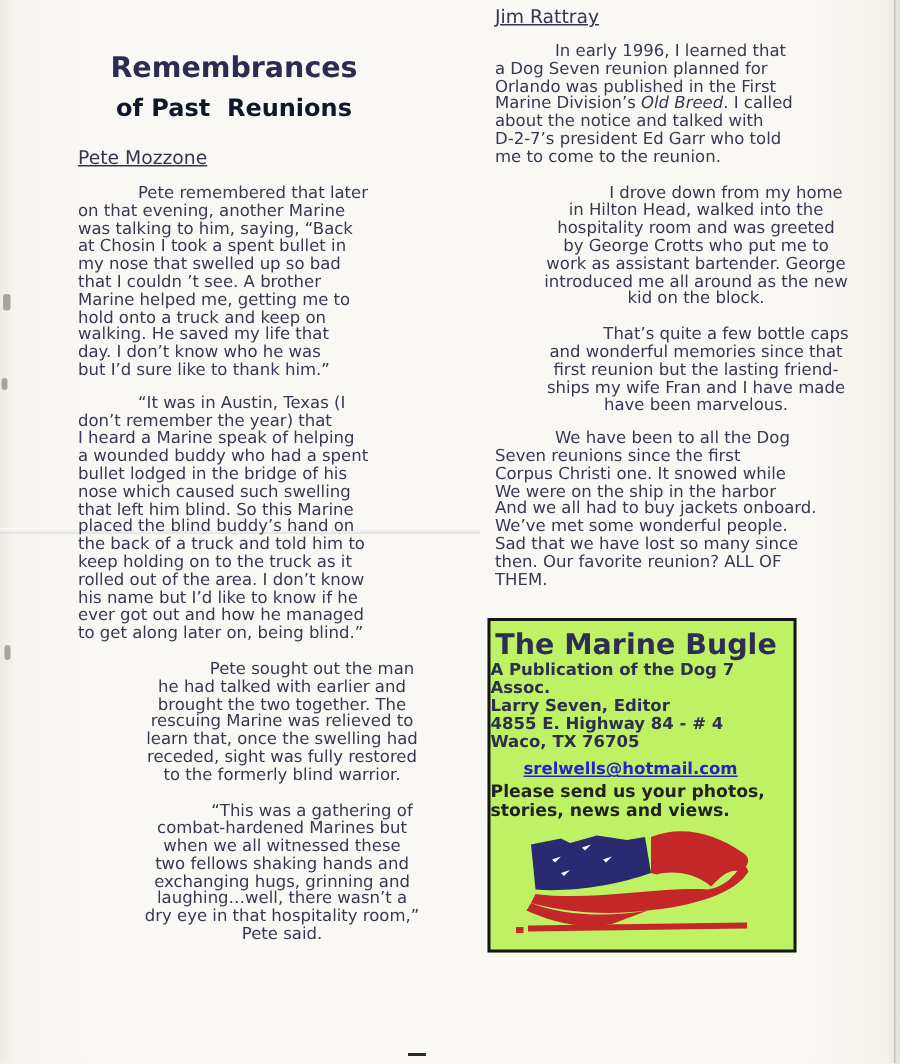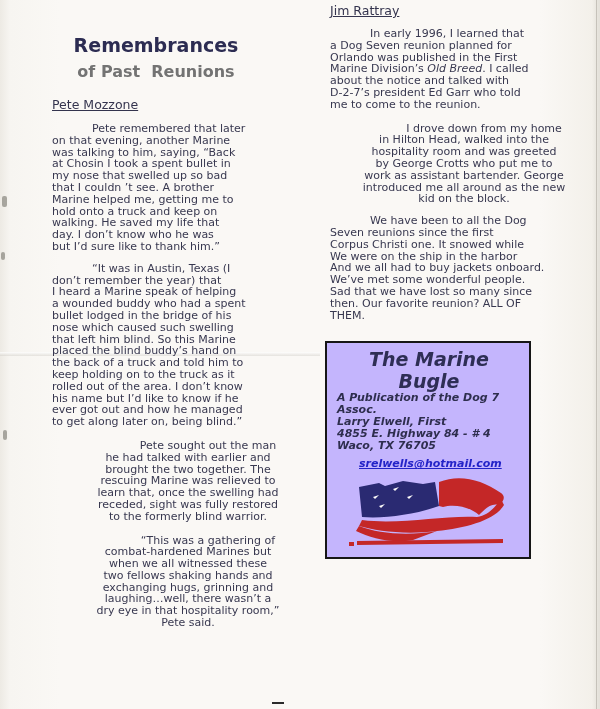--- a/index.html
+++ b/index.html
@@ -13,28 +13,28 @@
   }
   .para{
     white-space:pre-line;
     font-size:11px;line-height:11.8px;
     text-indent:40px;
     margin:0;
   }
   .col-left{position:absolute;left:52px;top:34px;width:272px;}
   .col-right{position:absolute;left:330px;top:4px;width:268px;}
   .doc-title1{width:208px;text-align:center;font-size:19px;line-height:22px;font-weight:bold;color:#2c2c52;margin:0;}
-  .doc-title2{width:208px;text-align:center;font-size:16px;line-height:20px;font-weight:bold;color:#737373;margin:6px 0 16px 0;}
+  .doc-title2{width:208px;text-align:center;font-size:16px;line-height:20px;font-weight:bold;color:#0f172a;margin:6px 0 16px 0;}
   .sec-head{font-size:12.5px;line-height:14px;text-decoration:underline;margin:0;color:#34344e;font-weight:normal;}
   .mt8{margin-top:8px;} .mt10{margin-top:10px;} .mt11{margin-top:11px;} .mt12{margin-top:12px;text-align:center;} .mt22{margin-top:22px;}
   .note{font-style:italic;text-indent:0;margin-left:6px;}
   .italic{font-style:italic;}
   .bugle-box{
     box-sizing:border-box;width:206px;margin-left:-5px;margin-top:20px;
-    border:2px solid #161616;background:#c4b5fd;padding:5px 8px 6px 10px;font-style:italic;
+    border:2px solid #161616;background:#bef264;padding:5px 8px 6px 0;
   }
   .bugle-title{font-size:19px;line-height:22px;font-weight:bold;color:#2e2e55;text-align:center;margin:0;}
   .bugle-line{font-size:11px;line-height:12px;font-weight:bold;color:#2e2e4e;margin:0;}
   .bugle-email{display:inline-block;margin-left:22px;font-size:11px;line-height:12px;font-weight:bold;color:#2323c8;text-decoration:underline;cursor:pointer;}
   .bugle-plea{white-space:pre-line;font-size:11.5px;line-height:13px;font-weight:bold;color:#222;margin:1px 0 0 0;}
   .flag-wrap{text-align:center;margin-top:4px;}
   
   .edge-line{position:absolute;top:0;left:596px;width:1px;height:709px;background:#c6c2ba;}
   .crease{position:absolute;left:0;top:352px;width:320px;height:4px;
     background:linear-gradient(180deg,rgba(255,255,255,.8),rgba(190,186,178,.35));}
@@ -111,38 +111,45 @@
 D-2-7’s president Ed Garr who told
 me to come to the reunion.</span></p>
 
   <p class="para mt12">I drove down from my home
 in Hilton Head, walked into the
 hospitality room and was greeted
 by George Crotts who put me to
 work as assistant bartender. George
 introduced me all around as the new
 kid on the block.</p>
+  <p class="para mt12">That’s quite a few bottle caps
+and wonderful memories since that
+first reunion but the lasting friend-
+ships my wife Fran and I have made
+have been marvelous.</p>
 
   <p class="para mt10">We have been to all the Dog
 Seven reunions since the first
 Corpus Christi one.  It snowed while
 We were on the ship in the harbor
 And we all had to buy jackets onboard.
 We’ve met some wonderful people.
 Sad that we have lost so many since
 then.  Our favorite reunion? ALL OF
 THEM.</p>
 
   <div class="bugle-box">
     <h3 class="bugle-title">The Marine Bugle</h3>
     <p class="bugle-line">A Publication of the Dog 7 Assoc.</p>
-    <p class="bugle-line">Larry Elwell, First</p>
+    <p class="bugle-line">Larry Seven, Editor</p>
     <p class="bugle-line">4855 E. Highway 84 - # 4</p>
     <p class="bugle-line">Waco, TX 76705</p>
     <a class="bugle-email">srelwells@hotmail.com</a>
+    <p class="bugle-plea">Please send us your photos,
+stories, news and views.</p>
     <div class="flag-wrap">
       <svg width="168" height="72" viewBox="0 0 168 72" aria-hidden="true">
 
         <path d="M14,12 L34,8 L40,11 L58,6 L78,9 L90,7 L94,31 C72,39 40,44 17,42 Z" fill="#2a2a72"></path>
 
         <path d="M28,22 l6,-2 -4,4 z" fill="#fdfcfa"></path>
         <path d="M48,14 l6,-2 -4,4 z" fill="#fdfcfa"></path>
         <path d="M62,22 l6,-2 -4,4 z" fill="#fdfcfa"></path>
         <path d="M34,31 l6,-2 -4,4 z" fill="#fdfcfa"></path>
 

